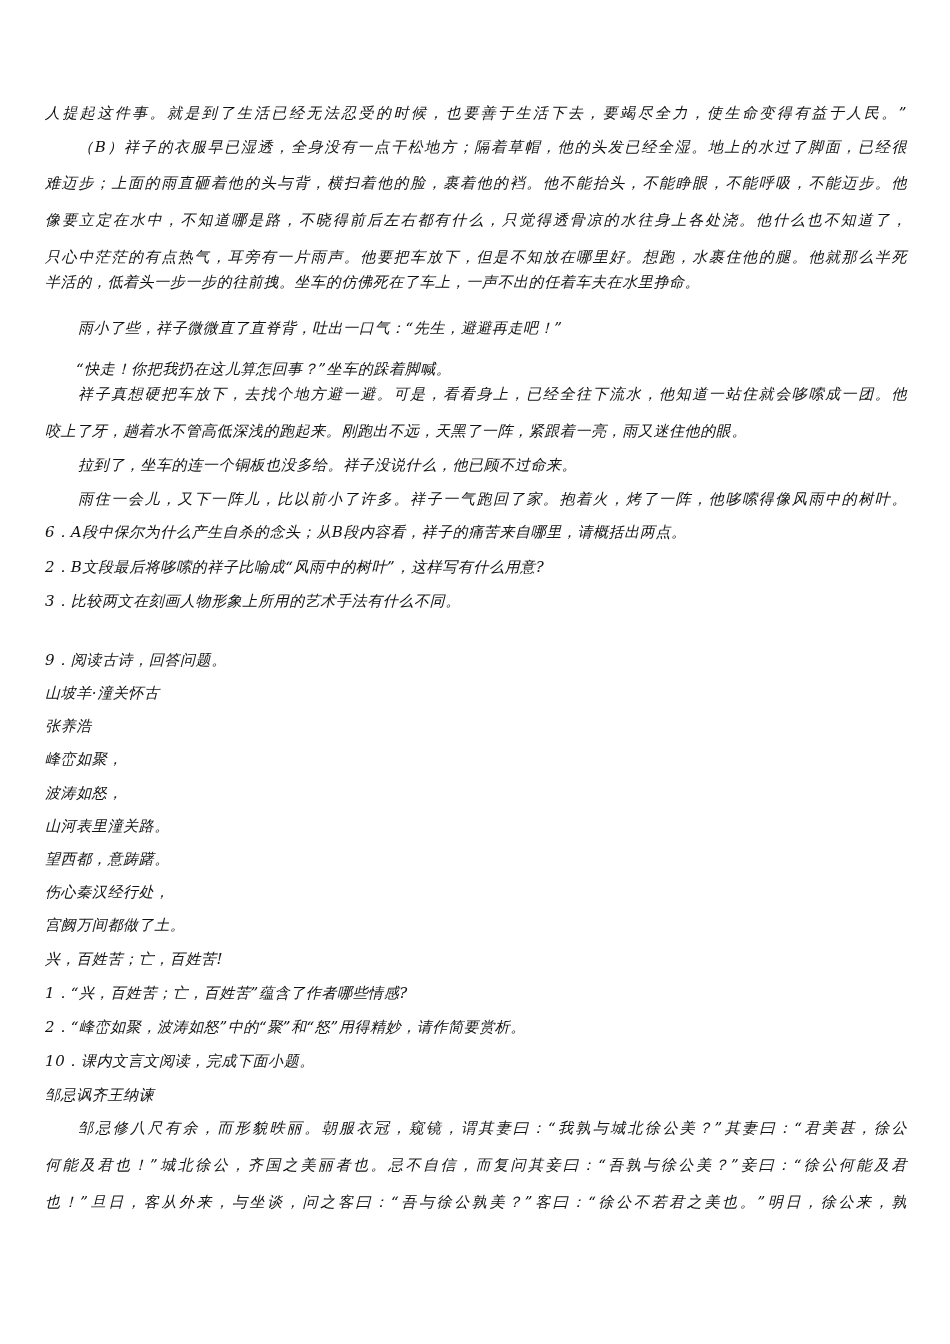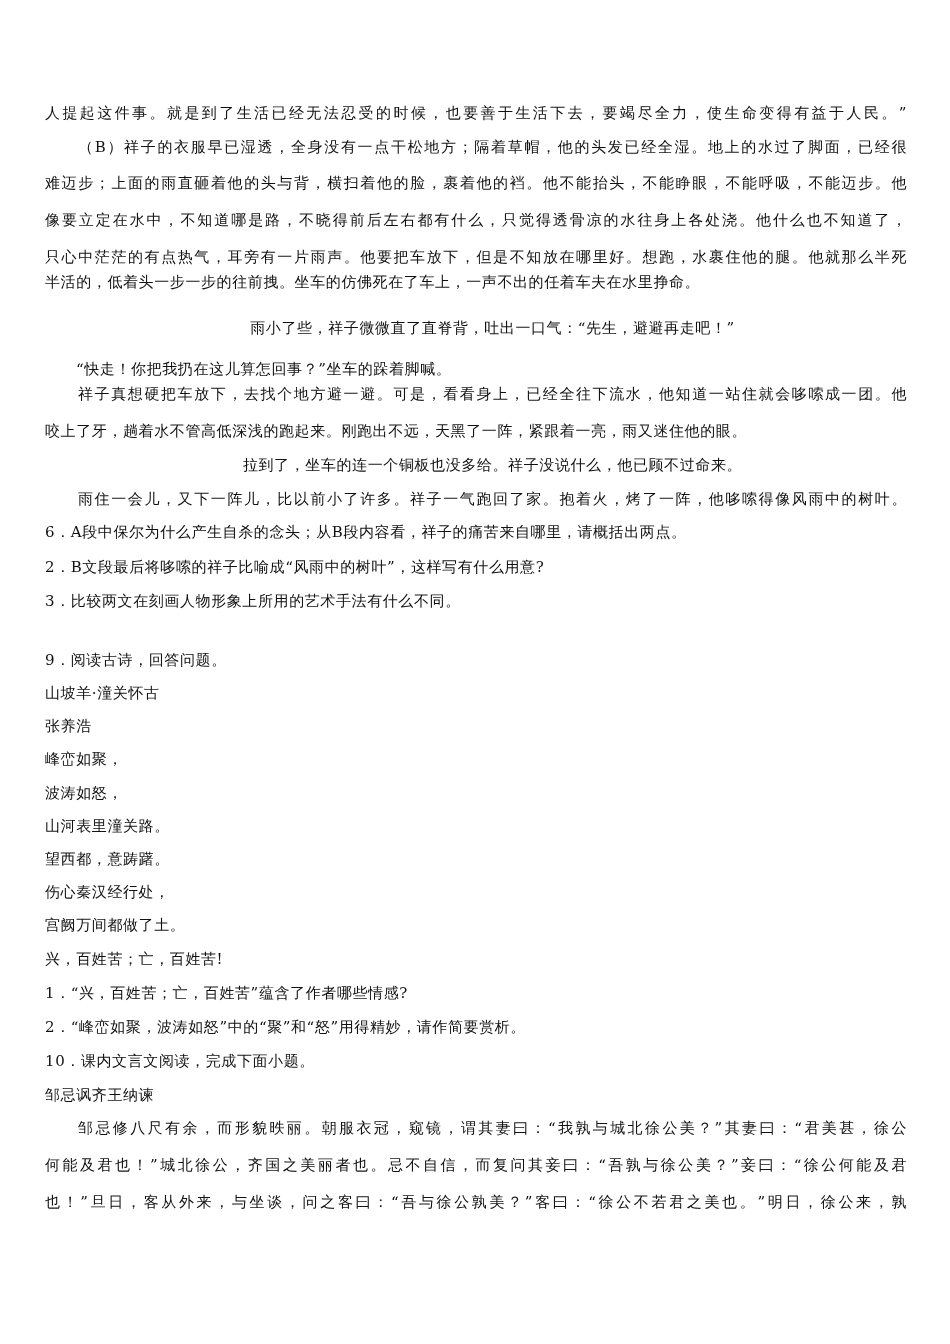--- a/index.html
+++ b/index.html
@@ -1,28 +1,28 @@
 <!DOCTYPE html>
 <html><head>
   <meta charset="utf-8">
   <style>
     html, body { margin: 0; padding: 0; background: #ffffff; }
     body {
       width: 950px; height: 1344px; position: relative; overflow: hidden;
       font-family: "DejaVu Serif", "Liberation Serif", serif;
       color: #111111;
     }
-    .page { position: absolute; left: 0; top: 0; width: 950px; height: 1048px; }
+    .page { position: absolute; left: 0; top: 0; width: 950px; height: 1048px; font-style: italic; }
     .line {
       position: absolute; left: 45px; width: 862px;
       font-size: 15px; line-height: 20px; white-space: nowrap;
       letter-spacing: 0.6px;
     }
     .justify { text-align: justify; text-align-last: justify; }
-    .indent { left: 78px; width: 829px; text-align: center; }
+    .indent { left: 78px; width: 829px; }
     .indent2 { left: 82px; margin-top: 9px; }
     .heading { font-weight: bold; font-size: 16px; font-family: "DejaVu Sans", "Liberation Sans", sans-serif; letter-spacing: 0.5px; }
     .q { font-family: "DejaVu Serif", "Liberation Serif", serif; }
   </style>
 </head>
 <body>
 
 <div class="page">
 
   <div class="line justify" style="top:103px">人提起这件事。就是到了生活已经无法忍受的时候，也要善于生活下去，要竭尽全力，使生命变得有益于人民。”</div>

